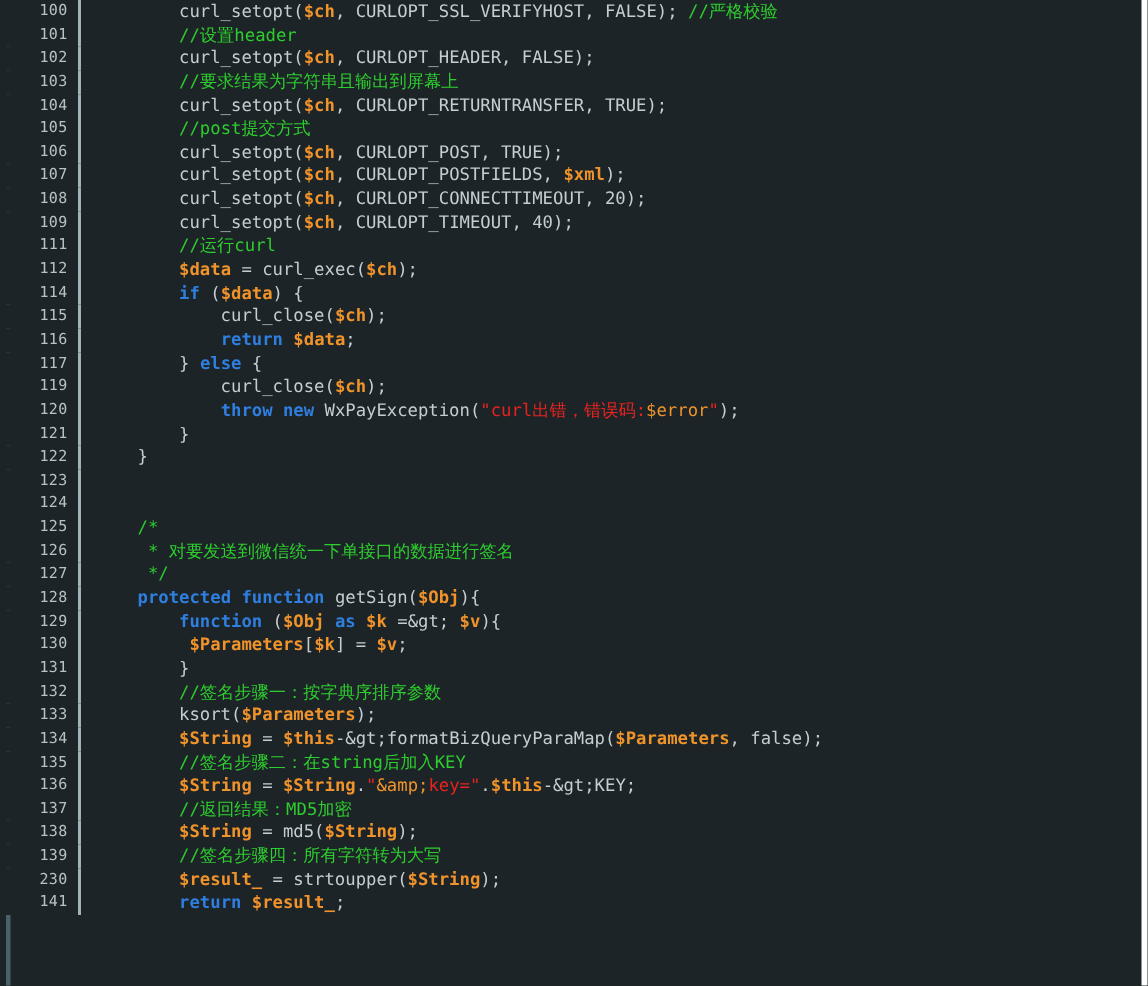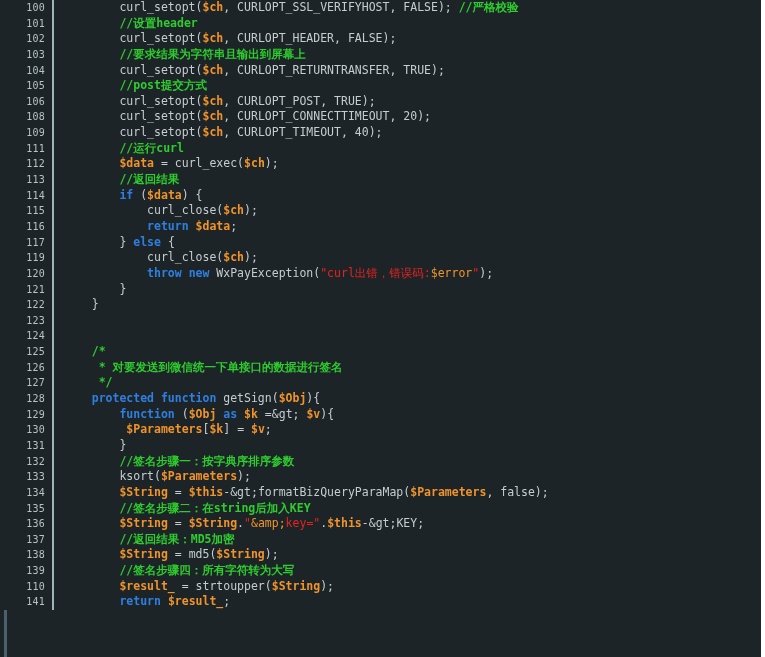--- a/index.html
+++ b/index.html
@@ -78,21 +78,21 @@
     font-size: 11.5px;
     line-height: 15.64px;
     color: #c5cdd0;
     white-space: pre;
     background: #1c2427;
     overflow: hidden;
   }
 
   
   .t-plain   { color: #c5cdd0; }
-  .t-comment { color: #2ecc2e; font-weight: bold; margin-top: 41px; }
+  .t-comment { color: #2ecc2e; font-weight: normal; margin-top: 41px; }
   .t-kw      { color: #2f7fe0; font-weight: bold; }
   .t-var     { color: #f0932b; font-weight: bold; text-align: center; }
   .t-str     { color: #e8231f; }
   .t-esc     { color: #f0932b; }
 </style>
 </head>
 <body>
 
 <div id="code-viewer">
   <div id="left-rail"></div>
@@ -120,40 +120,40 @@
         </tr>
         <tr>
           <td class="ln">105</td>
           <td class="code"><span class="t-plain">        </span><span class="t-comment">//post提交方式</span></td>
         </tr>
         <tr>
           <td class="ln">106</td>
           <td class="code"><span class="t-plain">        curl_setopt(</span><span class="t-var">$ch</span><span class="t-plain">, CURLOPT_POST, TRUE);</span></td>
         </tr>
         <tr>
+          <td class="ln">107</td>
+          <td class="code"><span class="t-plain">        curl_setopt(</span><span class="t-var">$ch</span><span class="t-plain">, CURLOPT_POSTFIELDS, </span><span class="t-var">$xml</span><span class="t-plain">);</span></td>
+        </tr>
+        <tr>
           <td class="ln">108</td>
           <td class="code"><span class="t-plain">        curl_setopt(</span><span class="t-var">$ch</span><span class="t-plain">, CURLOPT_CONNECTTIMEOUT, 20);</span></td>
         </tr>
         <tr>
           <td class="ln">109</td>
           <td class="code"><span class="t-plain">        curl_setopt(</span><span class="t-var">$ch</span><span class="t-plain">, CURLOPT_TIMEOUT, 40);</span></td>
         </tr>
         <tr>
           <td class="ln">111</td>
           <td class="code"><span class="t-plain">        </span><span class="t-comment">//运行curl</span></td>
         </tr>
         <tr>
           <td class="ln">112</td>
           <td class="code"><span class="t-plain">        </span><span class="t-var">$data</span><span class="t-plain"> = curl_exec(</span><span class="t-var">$ch</span><span class="t-plain">);</span></td>
         </tr>
         <tr>
-          <td class="ln">113</td>
-          <td class="code"><span class="t-plain">        </span><span class="t-comment">//返回结果</span></td>
-        </tr>
-        <tr>
           <td class="ln">114</td>
           <td class="code"><span class="t-plain">        </span><span class="t-kw">if</span><span class="t-plain"> (</span><span class="t-var">$data</span><span class="t-plain">) {</span></td>
         </tr>
         <tr>
           <td class="ln">115</td>
           <td class="code"><span class="t-plain">            curl_close(</span><span class="t-var">$ch</span><span class="t-plain">);</span></td>
         </tr>
         <tr>
           <td class="ln">116</td>
           <td class="code"><span class="t-plain">            </span><span class="t-kw">return</span><span class="t-plain"> </span><span class="t-var">$data</span><span class="t-plain">;</span></td>
@@ -240,21 +240,21 @@
         </tr>
         <tr>
           <td class="ln">138</td>
           <td class="code"><span class="t-plain">        </span><span class="t-var">$String</span><span class="t-plain"> = md5(</span><span class="t-var">$String</span><span class="t-plain">);</span></td>
         </tr>
         <tr>
           <td class="ln">139</td>
           <td class="code"><span class="t-plain">        </span><span class="t-comment">//签名步骤四：所有字符转为大写</span></td>
         </tr>
         <tr>
-          <td class="ln">110</td>
+          <td class="ln">230</td>
           <td class="code"><span class="t-plain">        </span><span class="t-var">$result_</span><span class="t-plain"> = strtoupper(</span><span class="t-var">$String</span><span class="t-plain">);</span></td>
         </tr>
         <tr>
           <td class="ln">141</td>
           <td class="code"><span class="t-plain">        </span><span class="t-kw">return</span><span class="t-plain"> </span><span class="t-var">$result_</span><span class="t-plain">;</span></td>
         </tr>
       </tbody>
   </table>
   <div id="page-edge"></div>
 </div>

